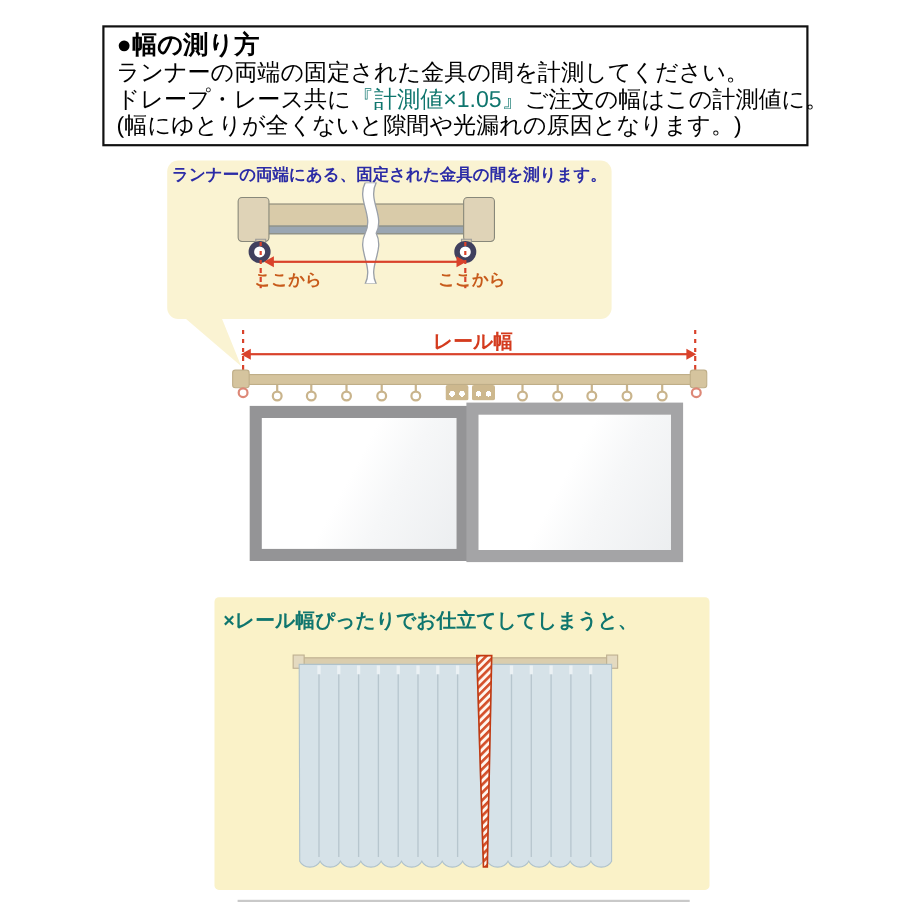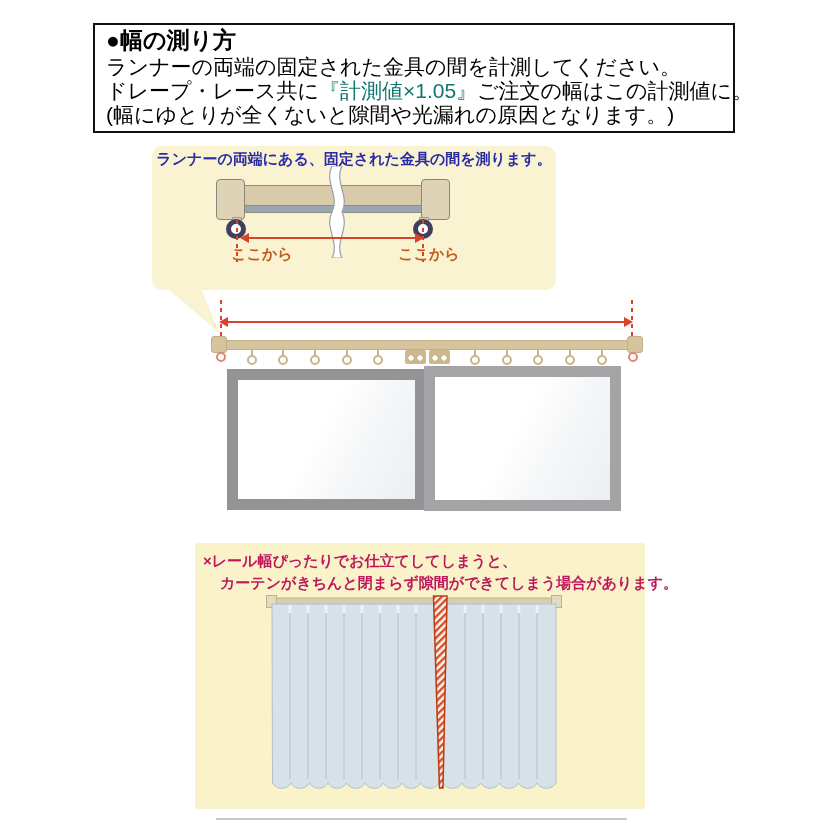--- a/index.html
+++ b/index.html
@@ -50,21 +50,21 @@
     background:radial-gradient(circle 2.6px at 6px 8px,#fff 97%,transparent),
                radial-gradient(circle 2.6px at 15px 8px,#fff 97%,transparent),#CDB88E;}
 
   
   .win{box-sizing:border-box;background:linear-gradient(118deg,#ffffff 45%,#f6f7f8 65%,#ecEEf0 100%);}
   .win-left{left:227px;top:369px;width:199px;height:141px;border:11px solid #949496;}
   .win-right{left:424px;top:366px;width:197px;height:145px;border:11px solid #A4A4A6;z-index:2;}
 
   
   .warnbox{left:195px;top:543px;width:450px;height:266px;background:#FAF2C8;border-radius:4px;}
-  .warn-line{color:#be185d;font-weight:700;font-size:15px;white-space:nowrap;}
+  .warn-line{color:#0f766e;font-weight:700;font-size:18px;white-space:nowrap;}
   .warn1{left:8px;top:9px;}
   .warn2{left:25px;top:31px;}
   .curtain-svg{left:65px;top:50px;}
 
   .divider{left:216px;top:818px;width:411px;height:2px;background:#C9C9C9;}
 </style>
 </head>
 <body>
 
 <div class="canvas">
@@ -96,20 +96,21 @@
     <div class="abs dash-v" style="left:270px;top:74px;height:42px;"></div>
     <div class="abs arrow-line1"></div>
     <div class="abs ah ah-l" style="left:88px;top:87px;"></div>
     <div class="abs ah ah-r" style="left:263px;top:87px;"></div>
     <div class="abs measure-label" style="left:75px;">ここから</div>
     <div class="abs measure-label" style="left:242px;">ここから</div>
 
   </div>
   <div class="abs bubble-tail"></div>
 
+  <div class="abs rw-label">レール幅</div>
   <div class="abs dash-v" style="left:220px;top:300px;height:51px;"></div>
   <div class="abs dash-v" style="left:631px;top:300px;height:51px;"></div>
   <div class="abs rw-line"></div>
   <div class="abs ah ah-l" style="left:219px;top:317px;"></div>
   <div class="abs ah ah-r" style="left:624px;top:317px;"></div>
 
   <div class="abs rw-rail"></div>
   <div class="abs rw-cap" style="left:211px;"></div>
   <div class="abs rw-cap" style="left:627px;"></div>
 
@@ -126,21 +127,20 @@
   <div class="abs master" style="left:405px;"></div>
   <div class="abs master" style="left:429px;"></div>
   <div class="abs endring" style="left:216px;"></div>
   <div class="abs endring" style="left:628px;"></div>
 
   <div class="abs win win-left"></div>
   <div class="abs win win-right"></div>
 
   <div class="abs warnbox">
     <div class="abs warn-line warn1">×レール幅ぴったりでお仕立てしてしまうと、</div>
-    <div class="abs warn-line warn2">カーテンがきちんと閉まらず隙間ができてしまう場合があります。</div>
 
     <svg class="abs curtain-svg" width="310" height="212" viewBox="0 0 310 212">
       <defs>
         <pattern id="hatch" width="5" height="5" patternUnits="userSpaceOnUse" patternTransform="rotate(45)">
           <rect width="5" height="5" fill="#FFF6EE"></rect>
           <rect width="2.4" height="5" fill="#D4502A"></rect>
         </pattern>
       </defs>
 
       <rect x="11" y="5" width="286" height="7" fill="#DACDAD" stroke="#BEB090" stroke-width="1"></rect>

